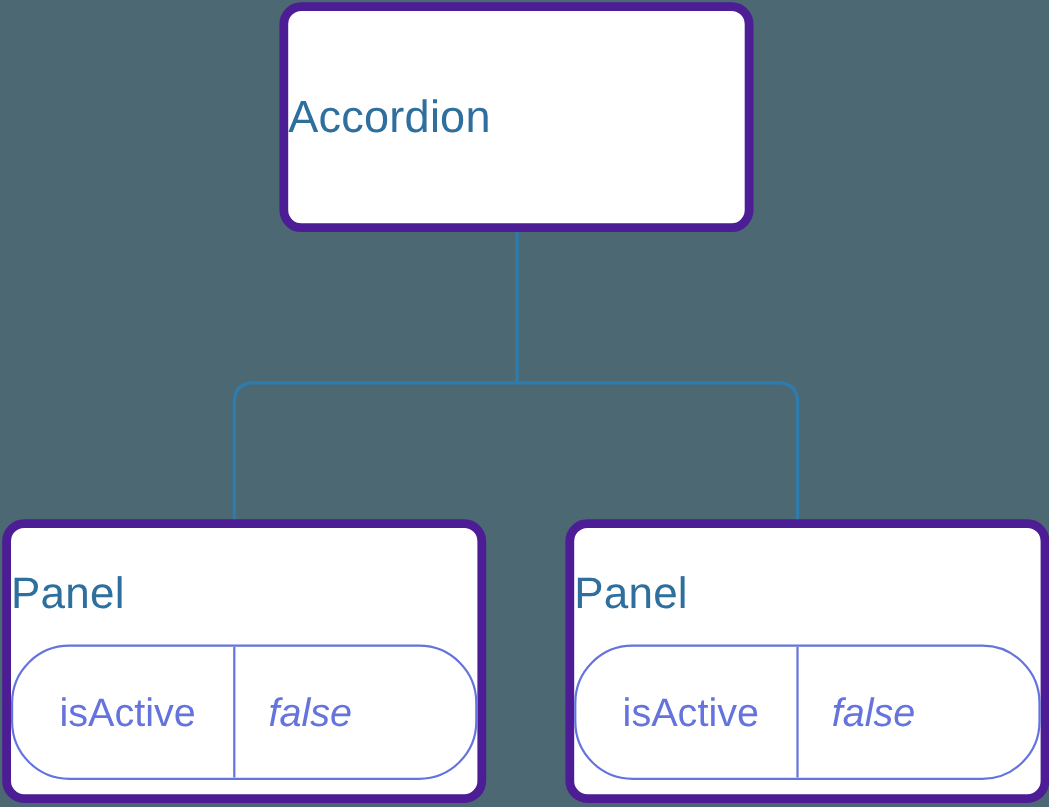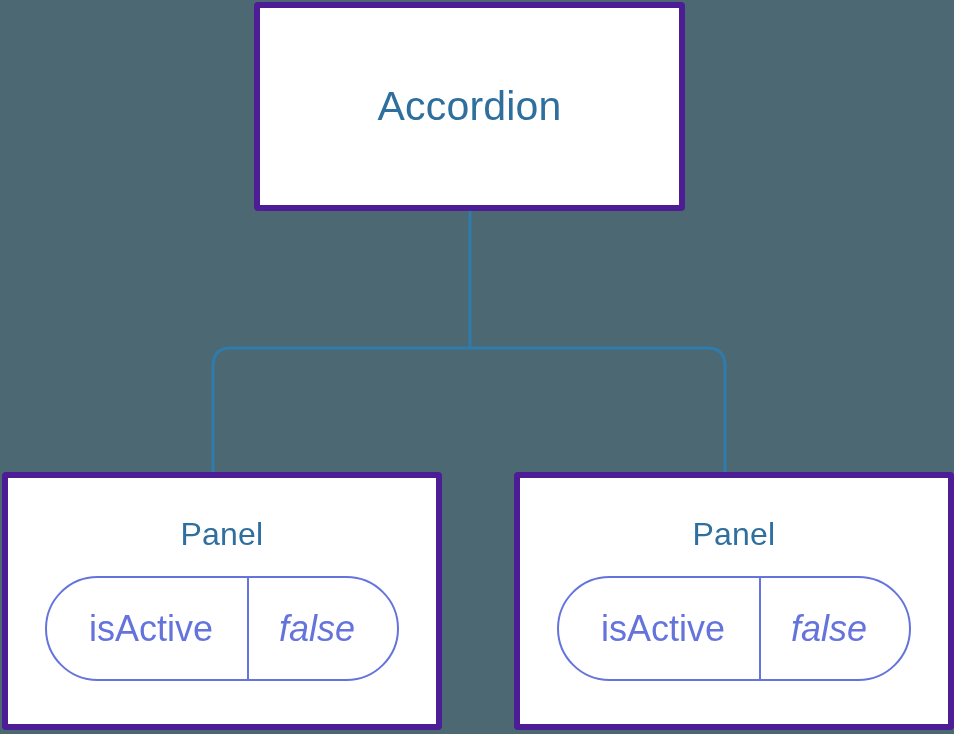--- a/index.html
+++ b/index.html
@@ -28,56 +28,55 @@
     top: 0;
     width: 954px;
     height: 734px;
     pointer-events: none;
   }
 
   
   .node {
     position: absolute;
     background: #ffffff;
-    border: 6px solid #4c1d95;
-    border-radius: 4px;
+    border: 8px solid #4c1d95;
+    border-radius: 20px;
     box-sizing: border-box;
     display: flex;
     flex-direction: column;
-    align-items: center;
   }
   .node-root {
     left: 254px;
     top: 2px;
     width: 431px;
     height: 209px;
     justify-content: center;
   }
   .node-panel {
     top: 472px;
     width: 440px;
     height: 258px;
     padding-top: 40px;
   }
   .node-panel-left  { left: 2px;   width: 440px; }
   .node-panel-right { left: 514px; width: 440px; }
 
   .node-title {
     color: #2e6f9e;
-    font-size: 32px;
+    font-size: 40px;
     line-height: 1;
     letter-spacing: 0.2px;
     white-space: nowrap;
   }
   .node-root .node-title { font-size: 41px; }
 
   
   .badge {
     margin-top: 26px;
-    height: 105px;
+    height: 123px;
     display: flex;
     align-items: stretch;
     border: 2px solid #6573dd;
     border-radius: 53px;
     background: #ffffff;
     box-sizing: border-box;
     overflow: hidden;
   }
   .badge-key,
   .badge-val {

